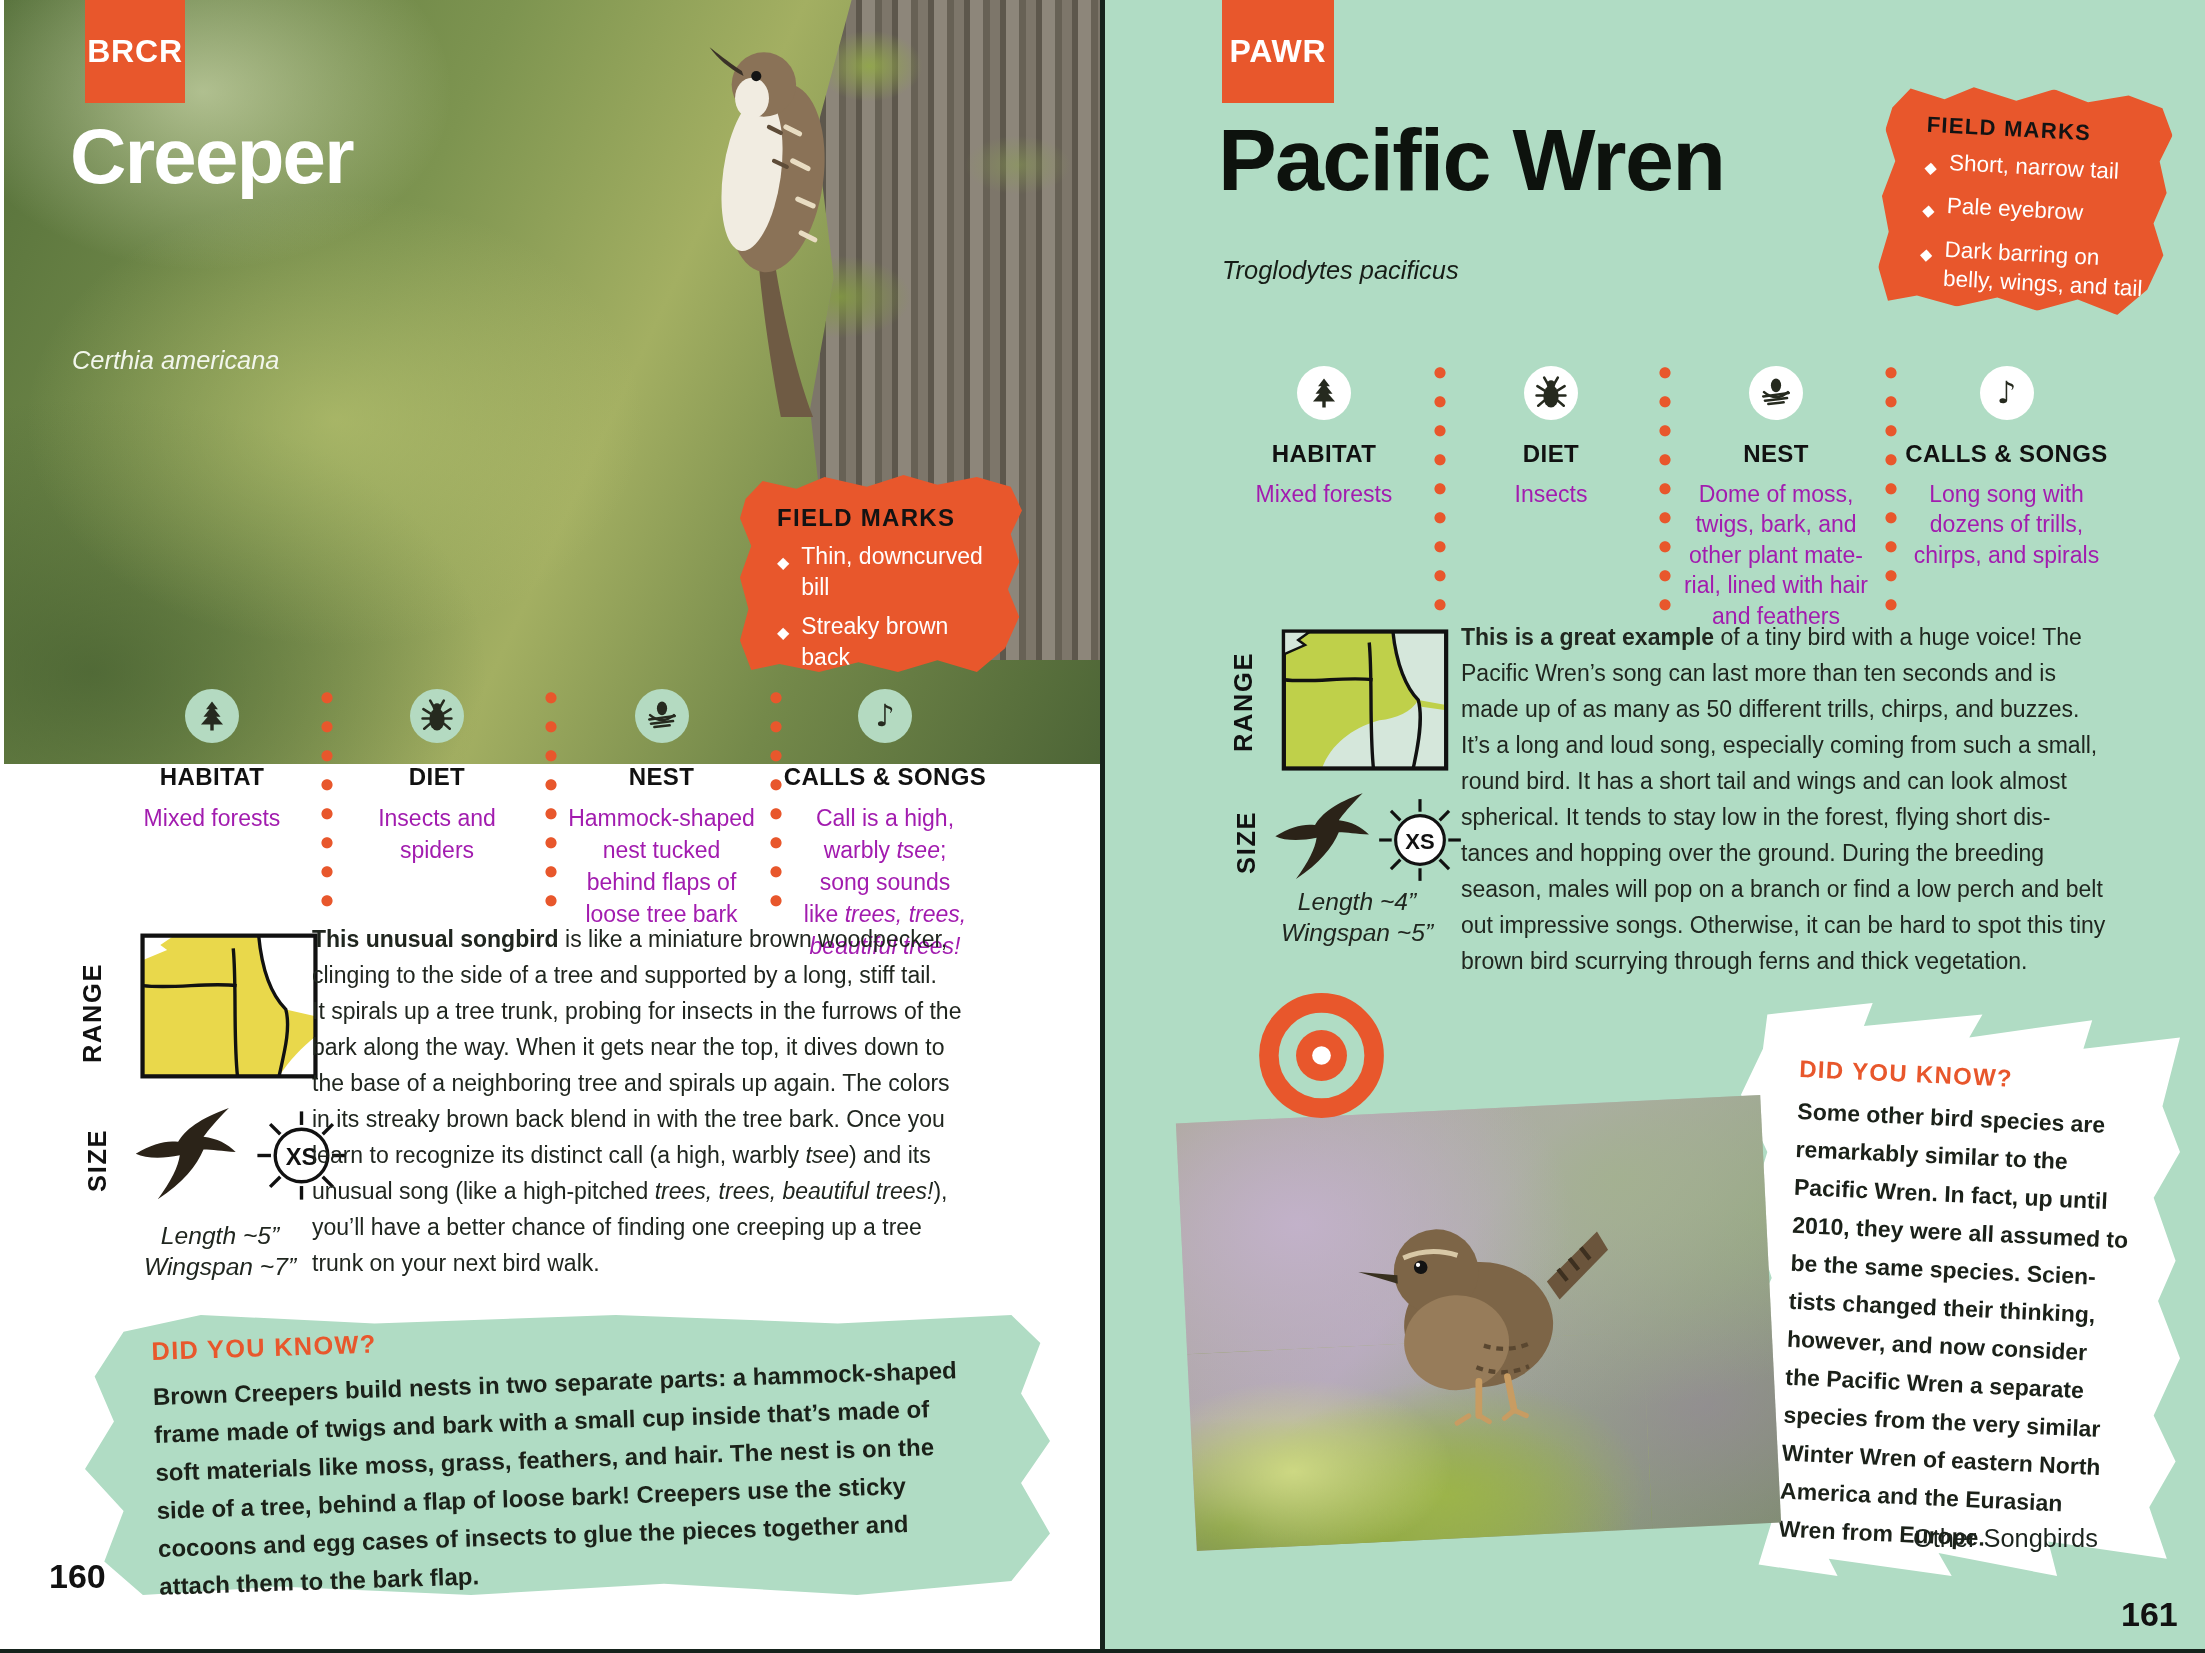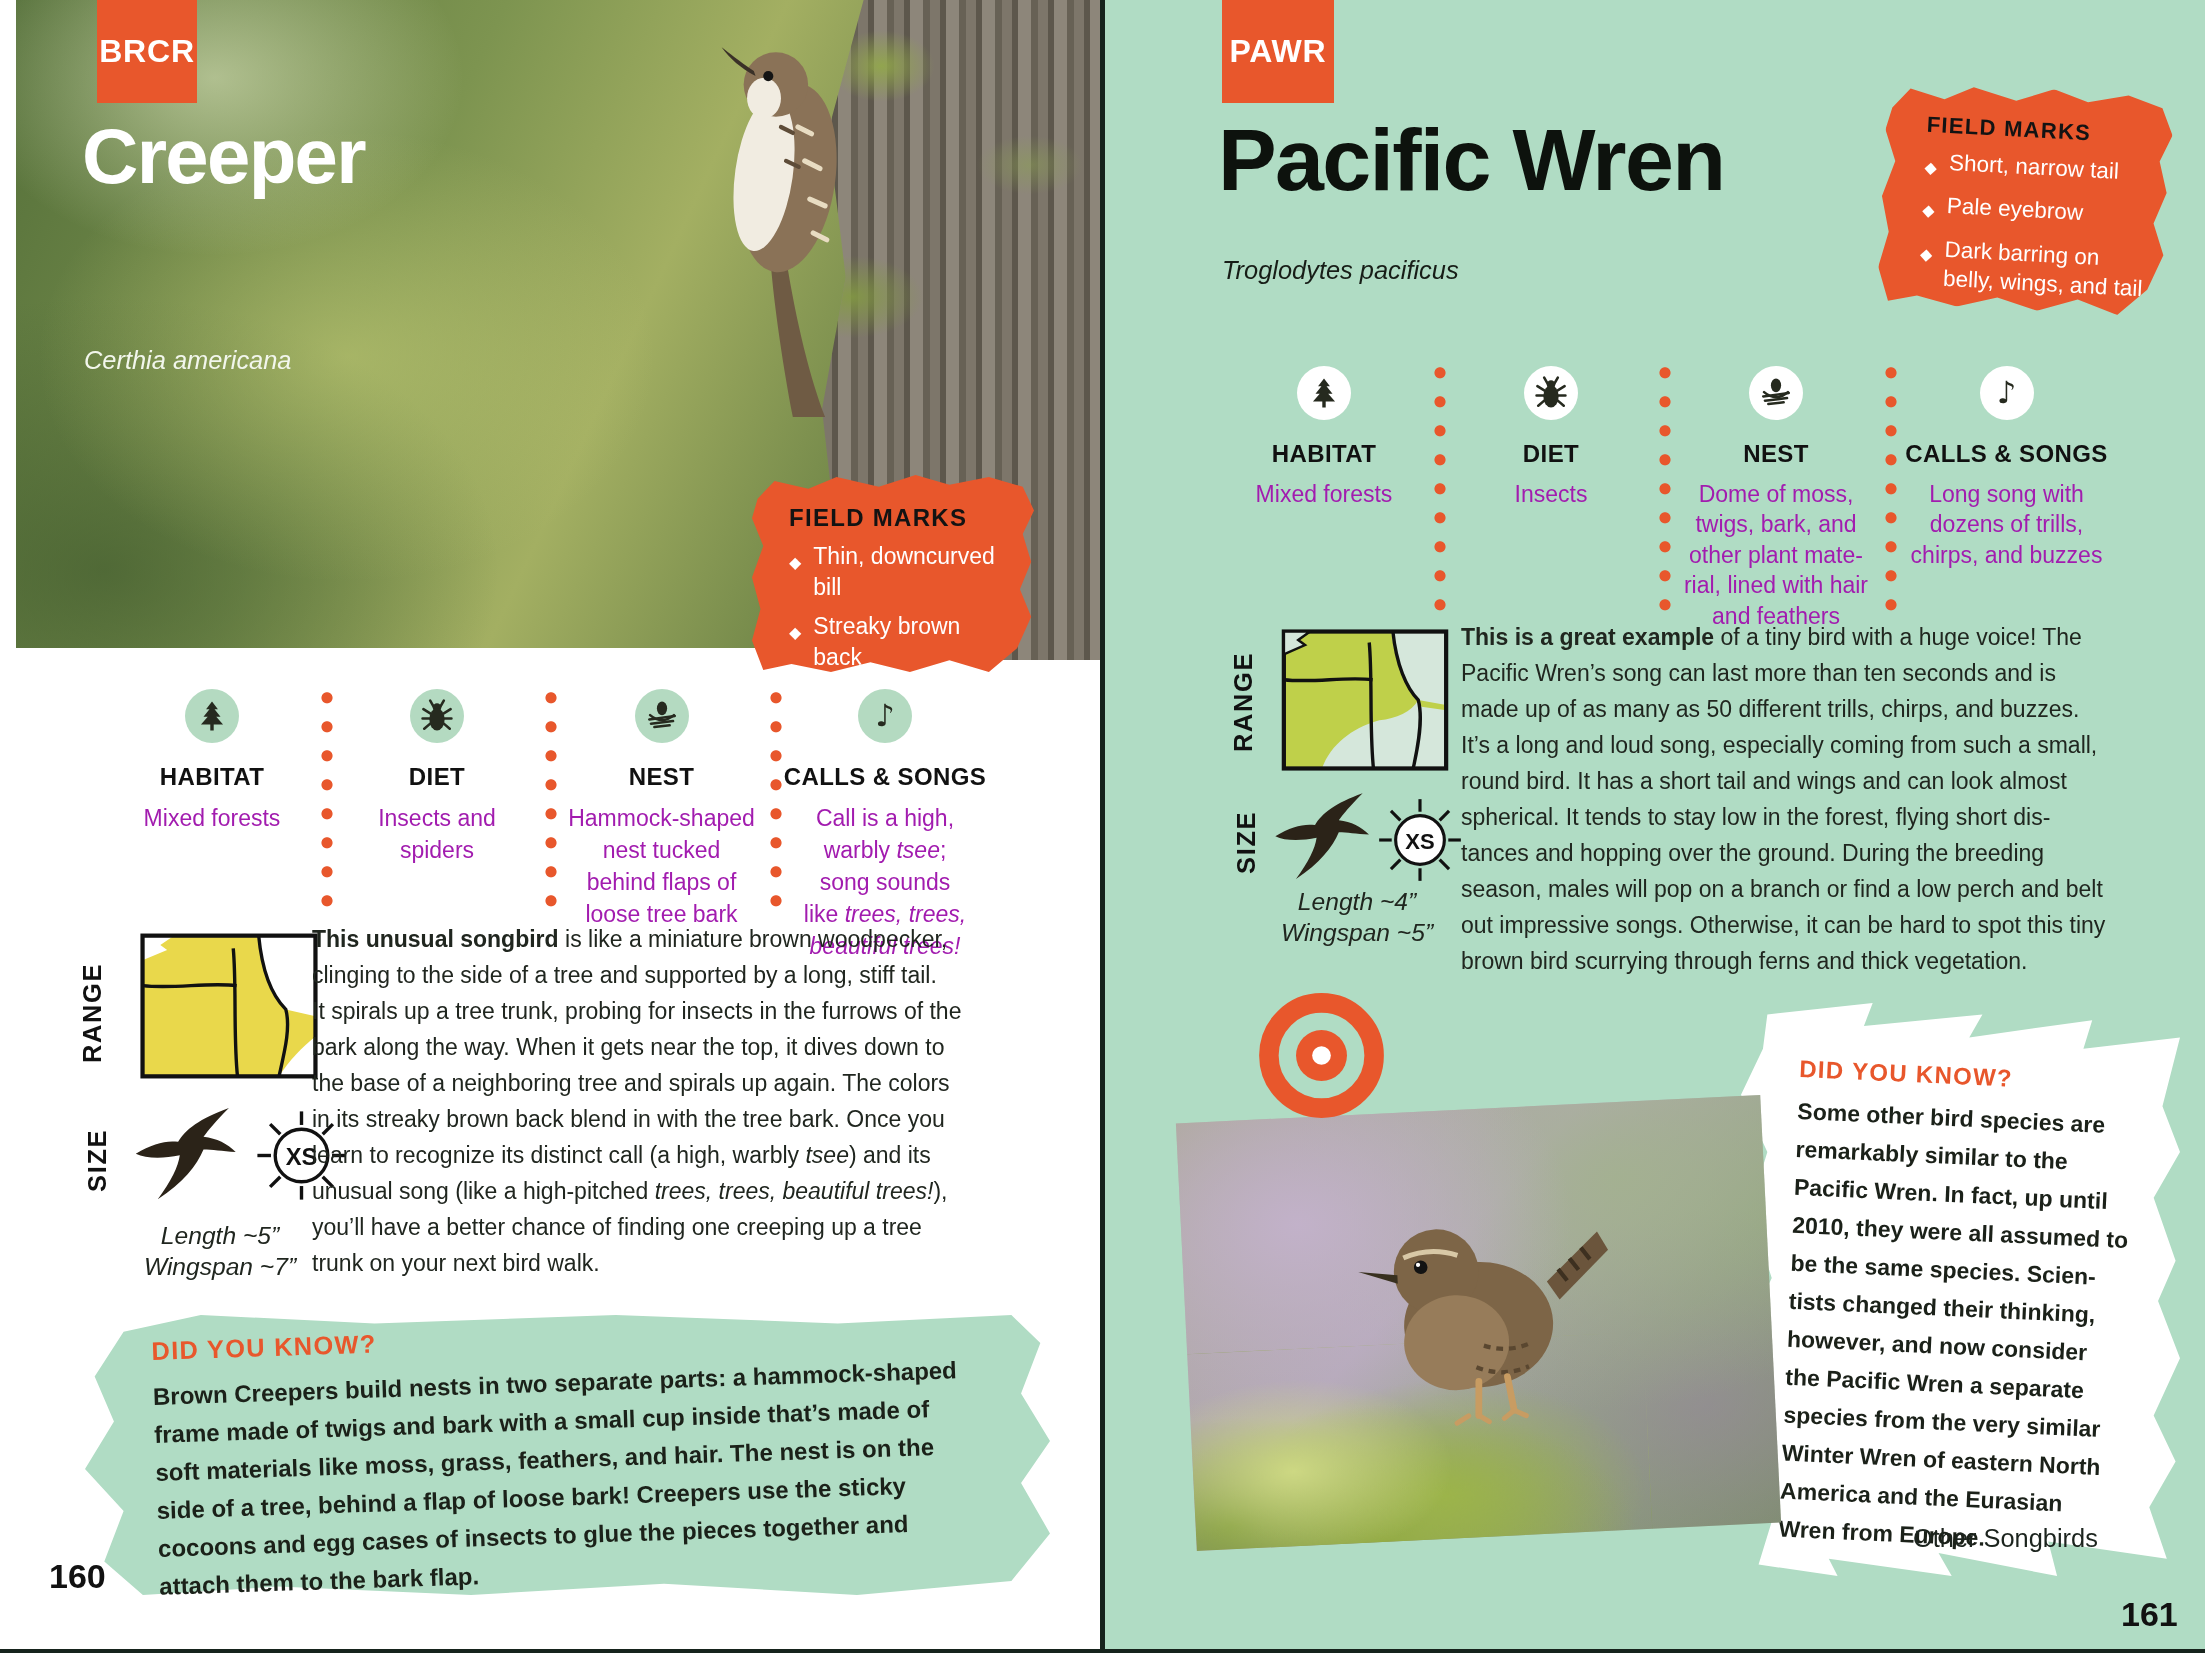--- a/index.html
+++ b/index.html
@@ -13,21 +13,21 @@
   *{margin:0;padding:0;box-sizing:border-box;}
   html,body{width:2205px;height:1654px;}
   body{font-family:"Liberation Sans",sans-serif;background:#fff;overflow:hidden;position:relative;}
   .abs{position:absolute;}
   .spread{position:absolute;left:0;top:0;width:2205px;height:1654px;}
   .page{position:absolute;top:0;height:1654px;overflow:hidden;}
   .page.left{left:0;width:1103px;background:#fff;}
   .page.right{left:1103px;width:1103px;background:var(--green);}
 
   
-  .photoL{left:16px;top:0;width:1103px;height:648px;
+  .photoL{left:4px;top:0;width:1103px;height:764px;
     background:
       radial-gradient(356px 254px at 18% 12%, rgba(235,242,205,.55), transparent 70%),
       radial-gradient(441px 322px at 30% 55%, rgba(200,207,120,.55), transparent 70%),
       radial-gradient(526px 365px at 8% 88%, rgba(62,88,44,.65), transparent 75%),
       linear-gradient(115deg,#55703a 0%,#7d9450 35%,#a3af62 55%,#74894a 75%,#4c6436 100%);
   }
   .trunk{left:806px;top:0;width:297px;height:660px;
     background:
       radial-gradient(76px 51px at 20% 10%, rgba(146,168,74,.9), transparent 70%),
       radial-gradient(102px 59px at 10% 45%, rgba(132,156,66,.85), transparent 70%),
@@ -316,21 +316,21 @@
       </div>
       <div class="stat-head">NEST</div>
       <div class="stat-text lh36"><span>Dome of moss,</span><br><span>twigs, bark, and</span><br><span>other plant mate-</span><br><span>rial, lined with hair</span><br><span>and feathers</span></div>
     </div>
     <div class="abs dots" style="left:782px;top:366px;height:246px;"></div>
     <div class="abs stat" style="left:789px;top:366px;width:229px;">
       <div class="stat-circle whitec">
         <span class="note-glyph">♪</span>
       </div>
       <div class="stat-head">CALLS &amp; SONGS</div>
-      <div class="stat-text lh36"><span>Long song with</span><br><span>dozens of trills,</span><br><span>chirps, and buzzes</span></div>
+      <div class="stat-text lh36"><span>Long song with</span><br><span>dozens of trills,</span><br><span>chirps, and spirals</span></div>
     </div>
 
     <div class="abs vlabel" style="left:126px;top:638px;height:127px;">RANGE</div>
     <svg class="abs" style="left:178px;top:629px;" width="168" height="142" viewBox="0 0 198 168">
       <rect x="3" y="3" width="192" height="162" fill="#d5e7db"></rect>
       <path d="M3,3 L130,3 C135,40 145,66 162,84 C154,98 136,106 116,108 C88,116 60,133 48,165 L3,165 Z" fill="#bfd04a"></path>
       <path d="M162,84 L195,90 L195,96 L166,92 Z" fill="#bfd04a"></path>
       <g stroke="#111" stroke-width="4" fill="none">
         <path d="M3,60 C38,64 76,56 108,60"></path>
         <path d="M104,16 C108,58 104,116 109,165"></path>

